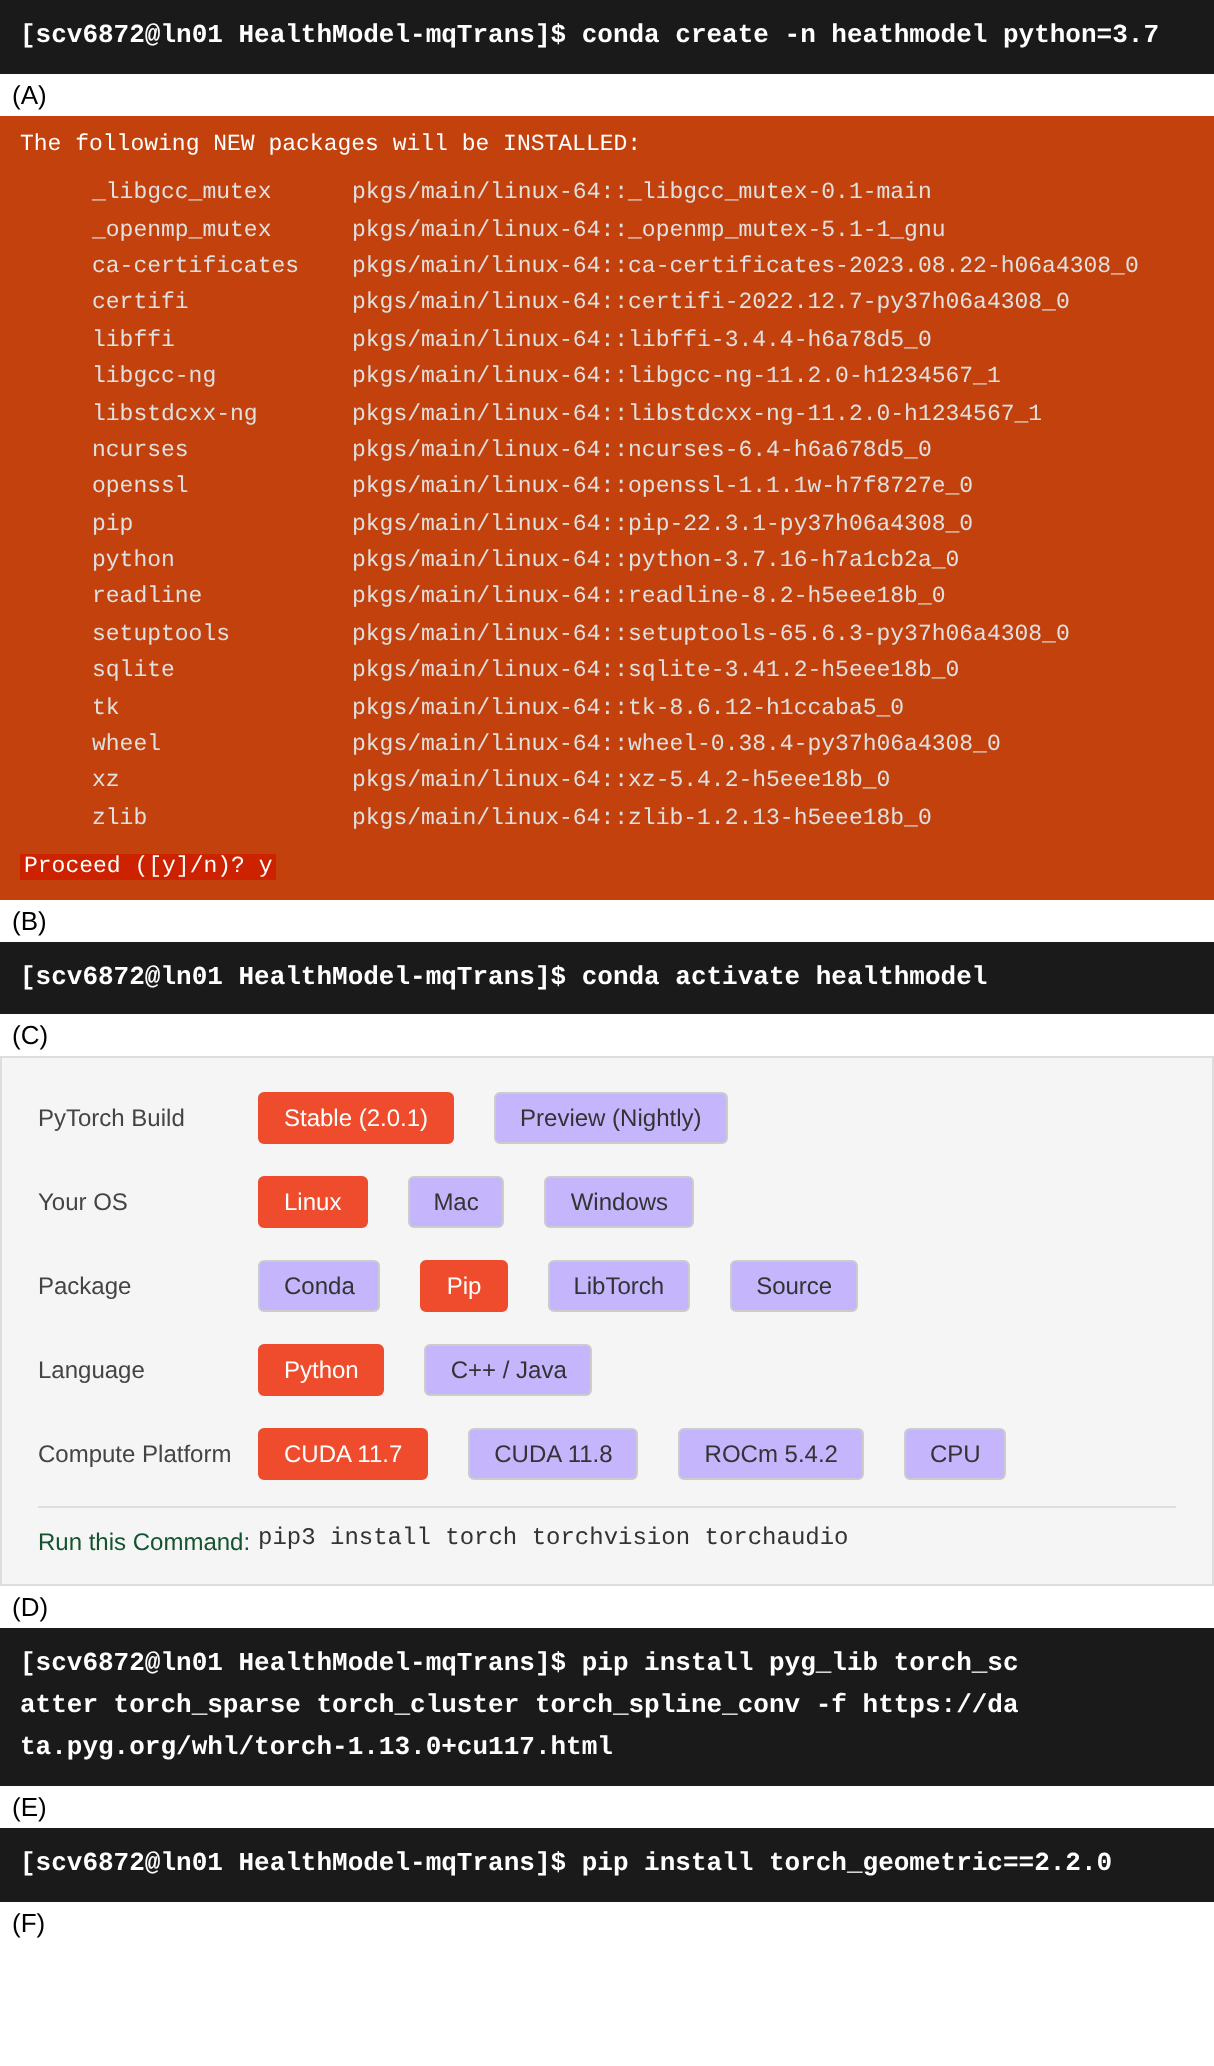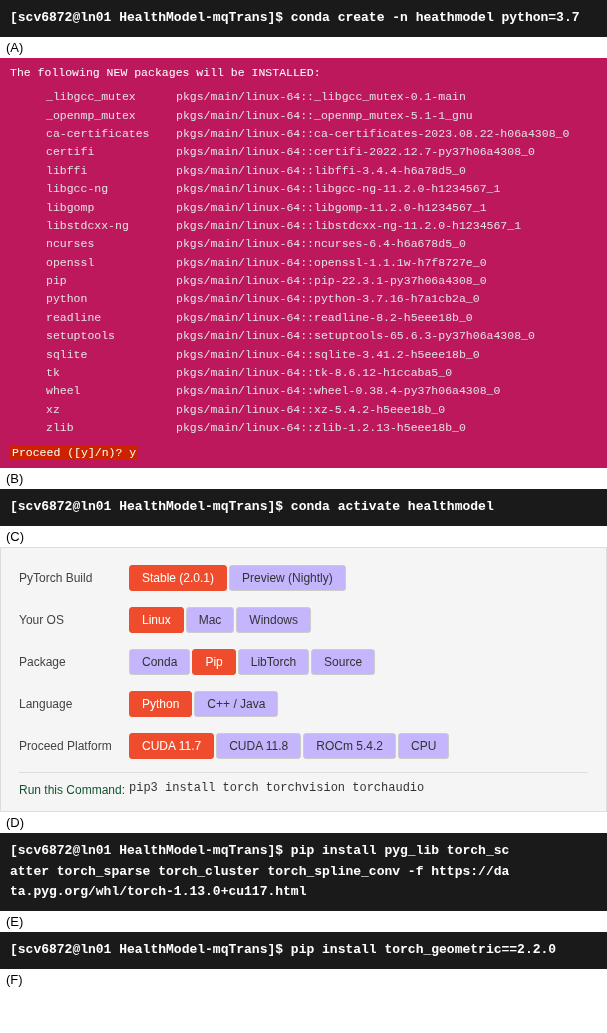--- a/index.html
+++ b/index.html
@@ -6,21 +6,21 @@
     body {
       font-family: 'Courier New', Courier, monospace;
       background: #fff;
       width: 607px;
       min-height: 1033px;
       font-size: 12px;
     }
 
     
     .pkg-terminal {
-      background: #be185d;
+      background: #c2410c;
       color: #e0e0e0;
       padding: 6px 10px;
       font-family: 'Courier New', Courier, monospace;
       font-size: 11.5px;
       line-height: 1.6;
     }
     .pkg-terminal .pkg-header {
       color: #ffffff;
       margin-bottom: 6px;
     }
@@ -61,21 +61,21 @@
     }
     .pytorch-label {
       font-family: Arial, sans-serif;
       font-size: 12px;
       color: #444;
       width: 110px;
       flex-shrink: 0;
     }
     .pytorch-options {
       display: flex;
-      gap: 2px;
+      gap: 20px;
       flex-wrap: wrap;
       align-items: center;
       justify-content: space-between;
     }
     .btn-option {
       font-family: Arial, sans-serif;
       font-size: 12px;
       padding: 5px 12px;
       border-radius: 3px;
       cursor: pointer;
@@ -160,24 +160,20 @@
       </div>
       <div class="pkg-row">
         <span class="pkg-name">libffi</span>
         <span class="pkg-path">pkgs/main/linux-64::libffi-3.4.4-h6a78d5_0</span>
       </div>
       <div class="pkg-row">
         <span class="pkg-name">libgcc-ng</span>
         <span class="pkg-path">pkgs/main/linux-64::libgcc-ng-11.2.0-h1234567_1</span>
       </div>
       <div class="pkg-row">
-        <span class="pkg-name">libgomp</span>
-        <span class="pkg-path">pkgs/main/linux-64::libgomp-11.2.0-h1234567_1</span>
-      </div>
-      <div class="pkg-row">
         <span class="pkg-name">libstdcxx-ng</span>
         <span class="pkg-path">pkgs/main/linux-64::libstdcxx-ng-11.2.0-h1234567_1</span>
       </div>
       <div class="pkg-row">
         <span class="pkg-name">ncurses</span>
         <span class="pkg-path">pkgs/main/linux-64::ncurses-6.4-h6a678d5_0</span>
       </div>
       <div class="pkg-row">
         <span class="pkg-name">openssl</span>
         <span class="pkg-path">pkgs/main/linux-64::openssl-1.1.1w-h7f8727e_0</span>
@@ -254,21 +250,21 @@
       </div>
     </div>
     <div class="pytorch-row">
       <div class="pytorch-label">Language</div>
       <div class="pytorch-options">
         <button class="btn-option btn-selected">Python</button>
         <button class="btn-option btn-unselected">C++ / Java</button>
       </div>
     </div>
     <div class="pytorch-row">
-      <div class="pytorch-label">Proceed Platform</div>
+      <div class="pytorch-label">Compute Platform</div>
       <div class="pytorch-options">
         <button class="btn-option btn-selected">CUDA 11.7</button>
         <button class="btn-option btn-unselected">CUDA 11.8</button>
         <button class="btn-option btn-unselected">ROCm 5.4.2</button>
         <button class="btn-option btn-unselected">CPU</button>
       </div>
     </div>
     <div class="run-command-row">
       <div class="run-label">Run this Command:</div>
       <div class="run-command">pip3 install torch torchvision torchaudio</div>

